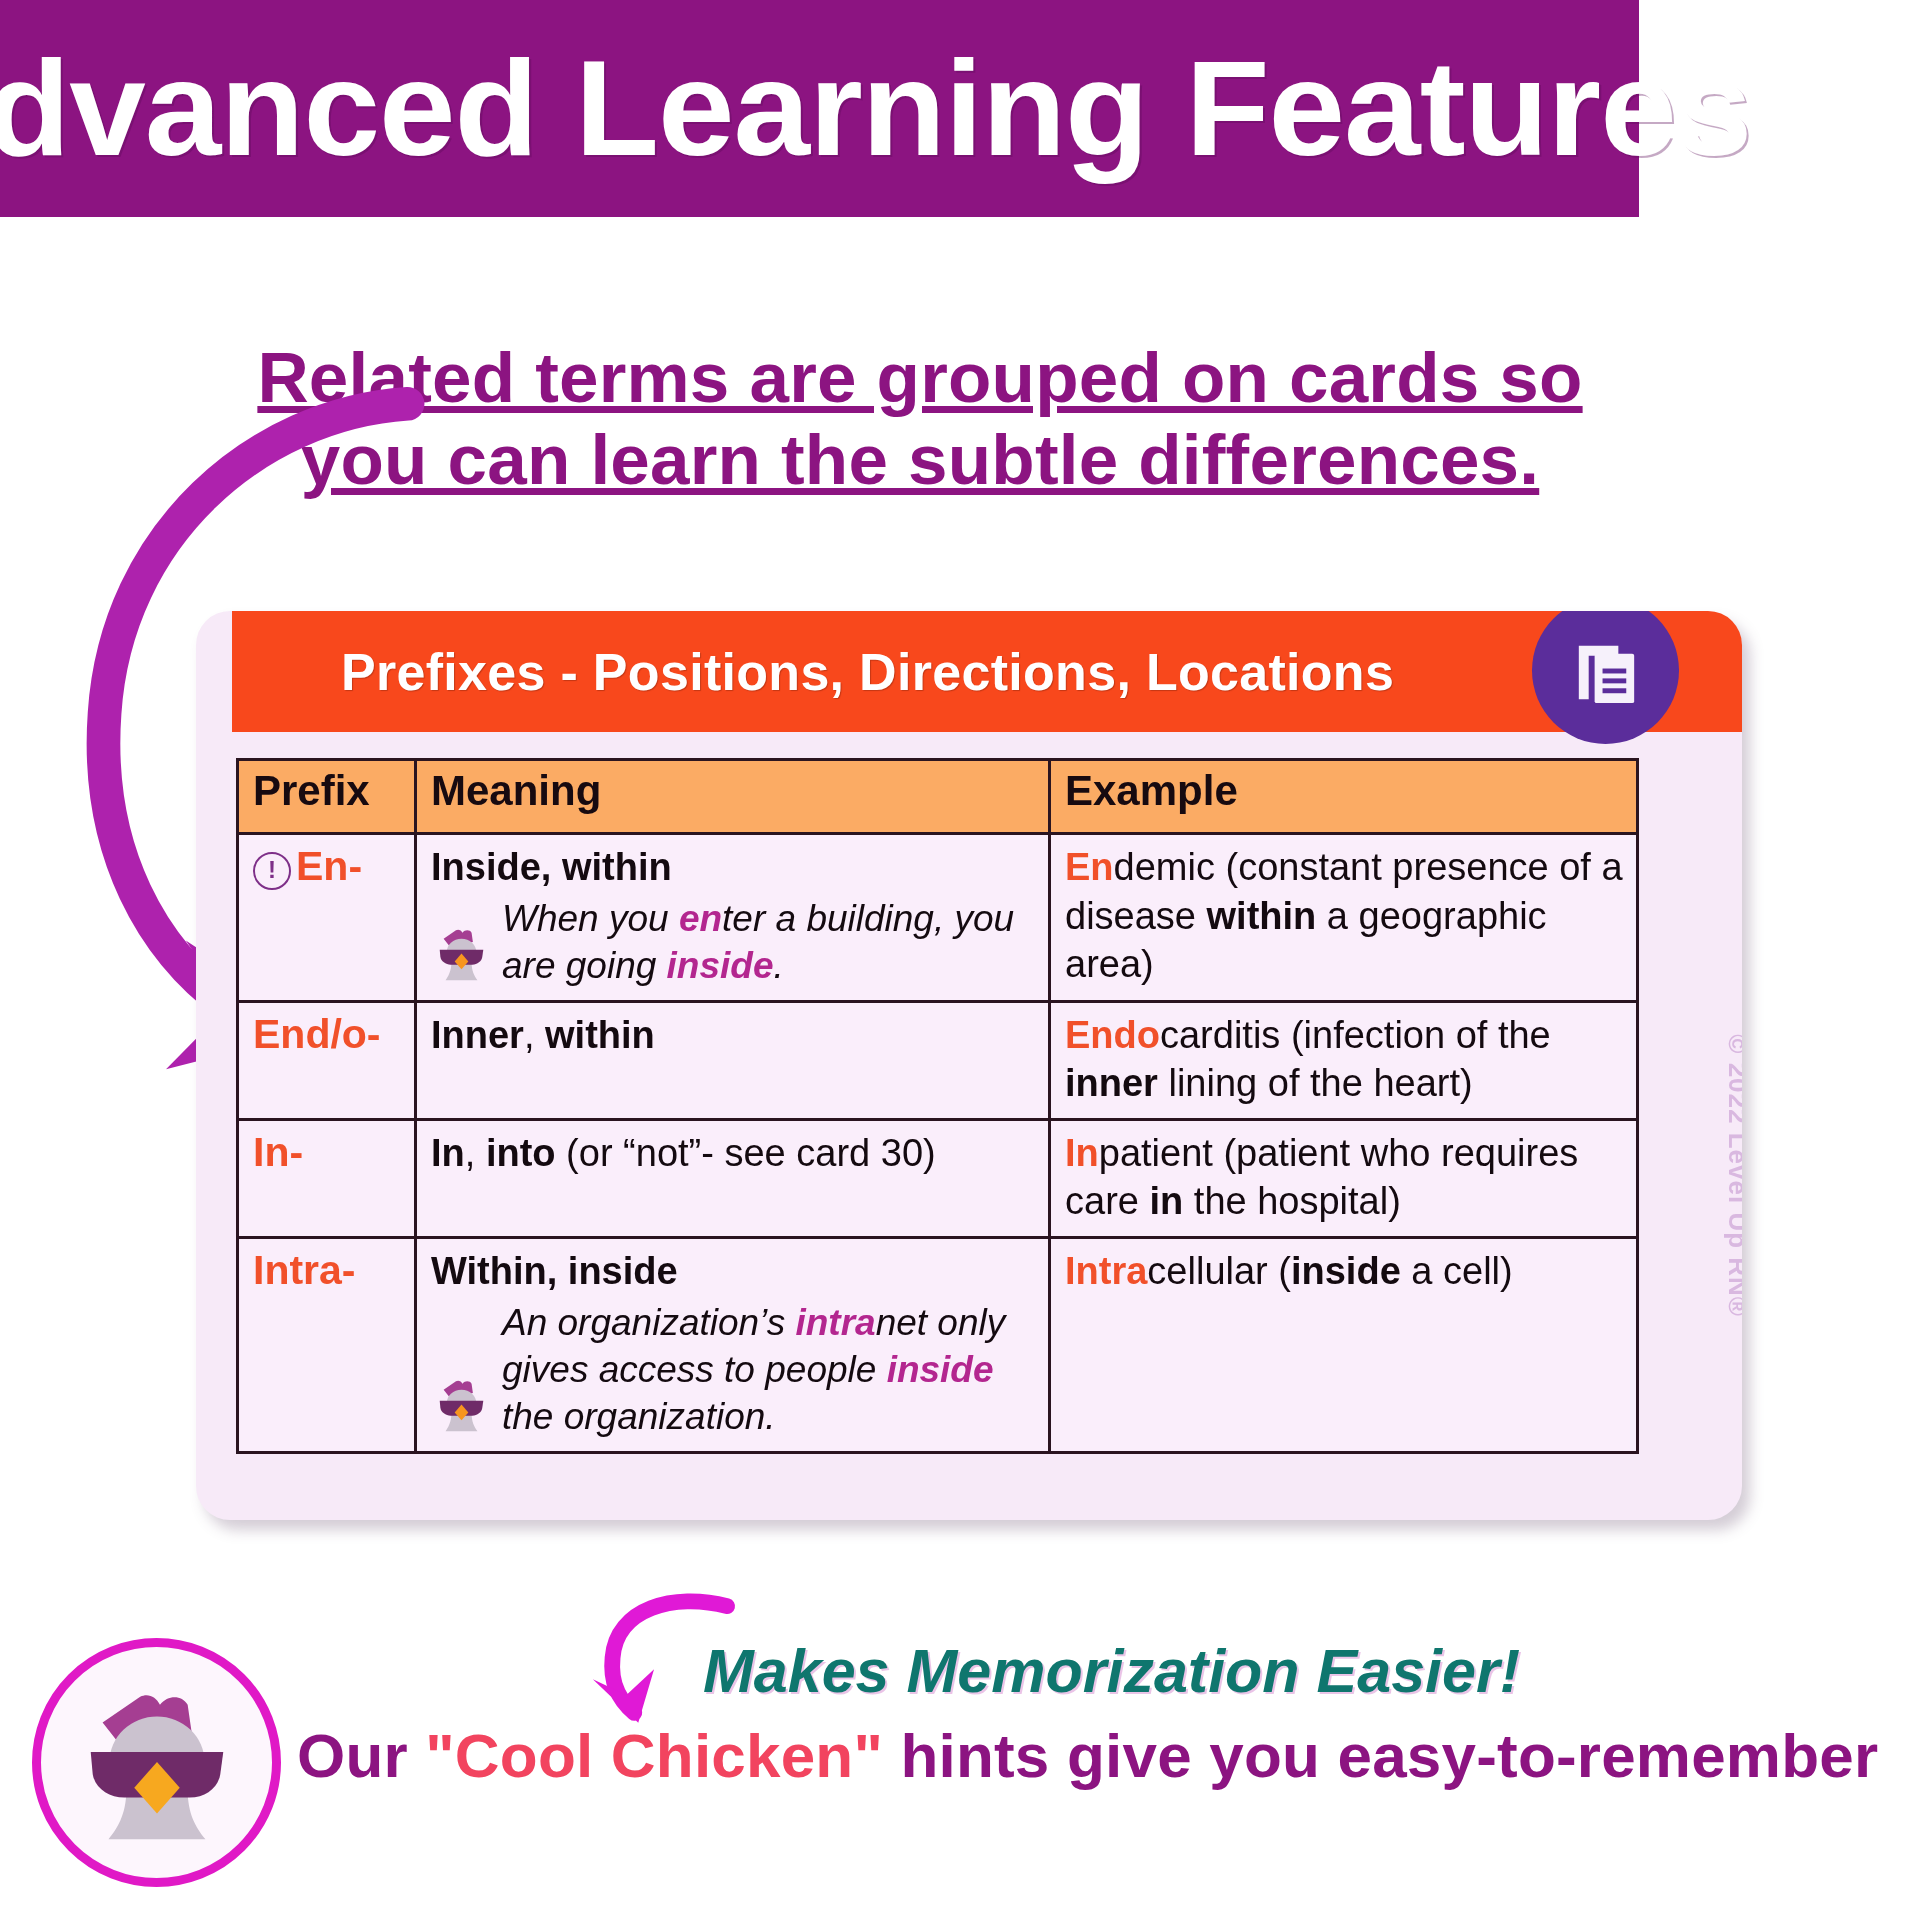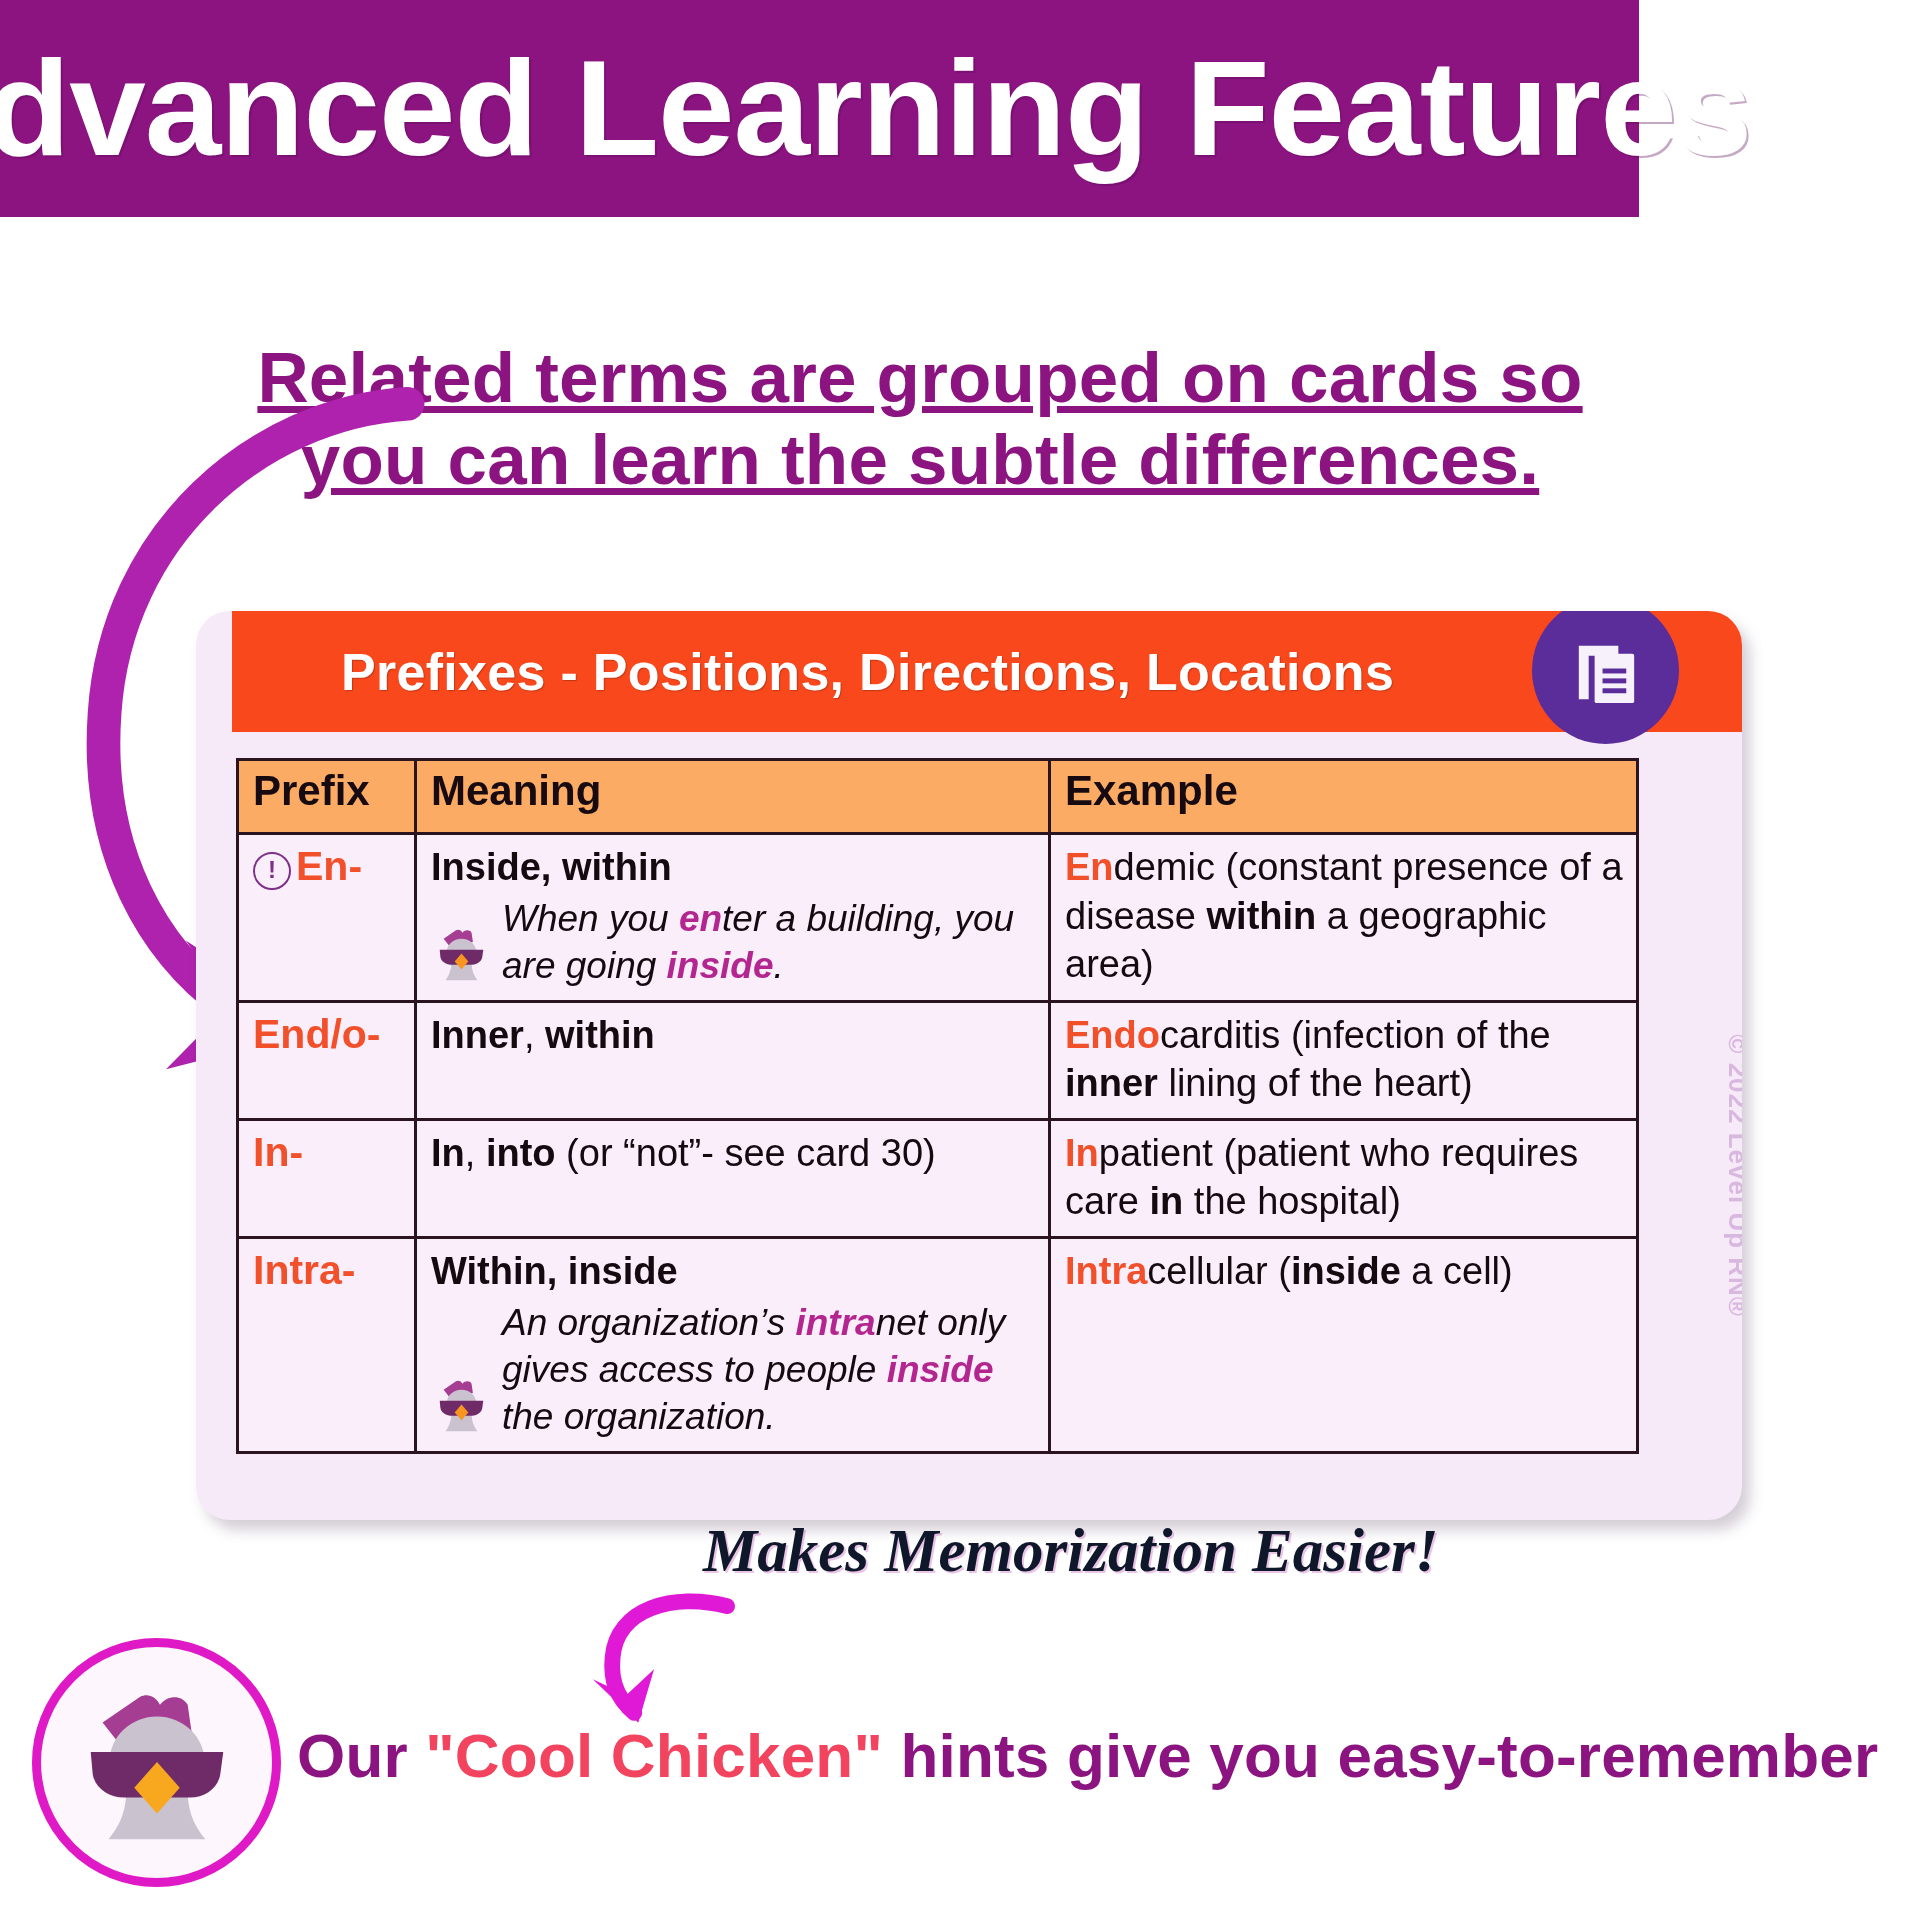--- a/index.html
+++ b/index.html
@@ -166,23 +166,23 @@
     color:#d9b8e0;
     font-size:26px;
     font-weight:bold;
     letter-spacing:1px;
     white-space:nowrap;
     font-family:"Liberation Sans", sans-serif;
   }
 
   
   .memo{
-    position:absolute;left:703px;top:1516px;
-    color:#0f172a;
-    font-family:Liberation Serif, serif;
+    position:absolute;left:703px;top:1636px;
+    color:#0f766e;
+    font-family:Liberation Sans, sans-serif;
     font-weight:bold;font-style:italic;
     font-size:61px;
     white-space:nowrap;
     text-shadow:2px 2px 0 rgba(170,20,160,.25);
   }
   .small-arrow{position:absolute;left:579px;top:1584px;width:158px;height:149px;}
 
   
   .logo{
     position:absolute;left:32px;top:1638px;

